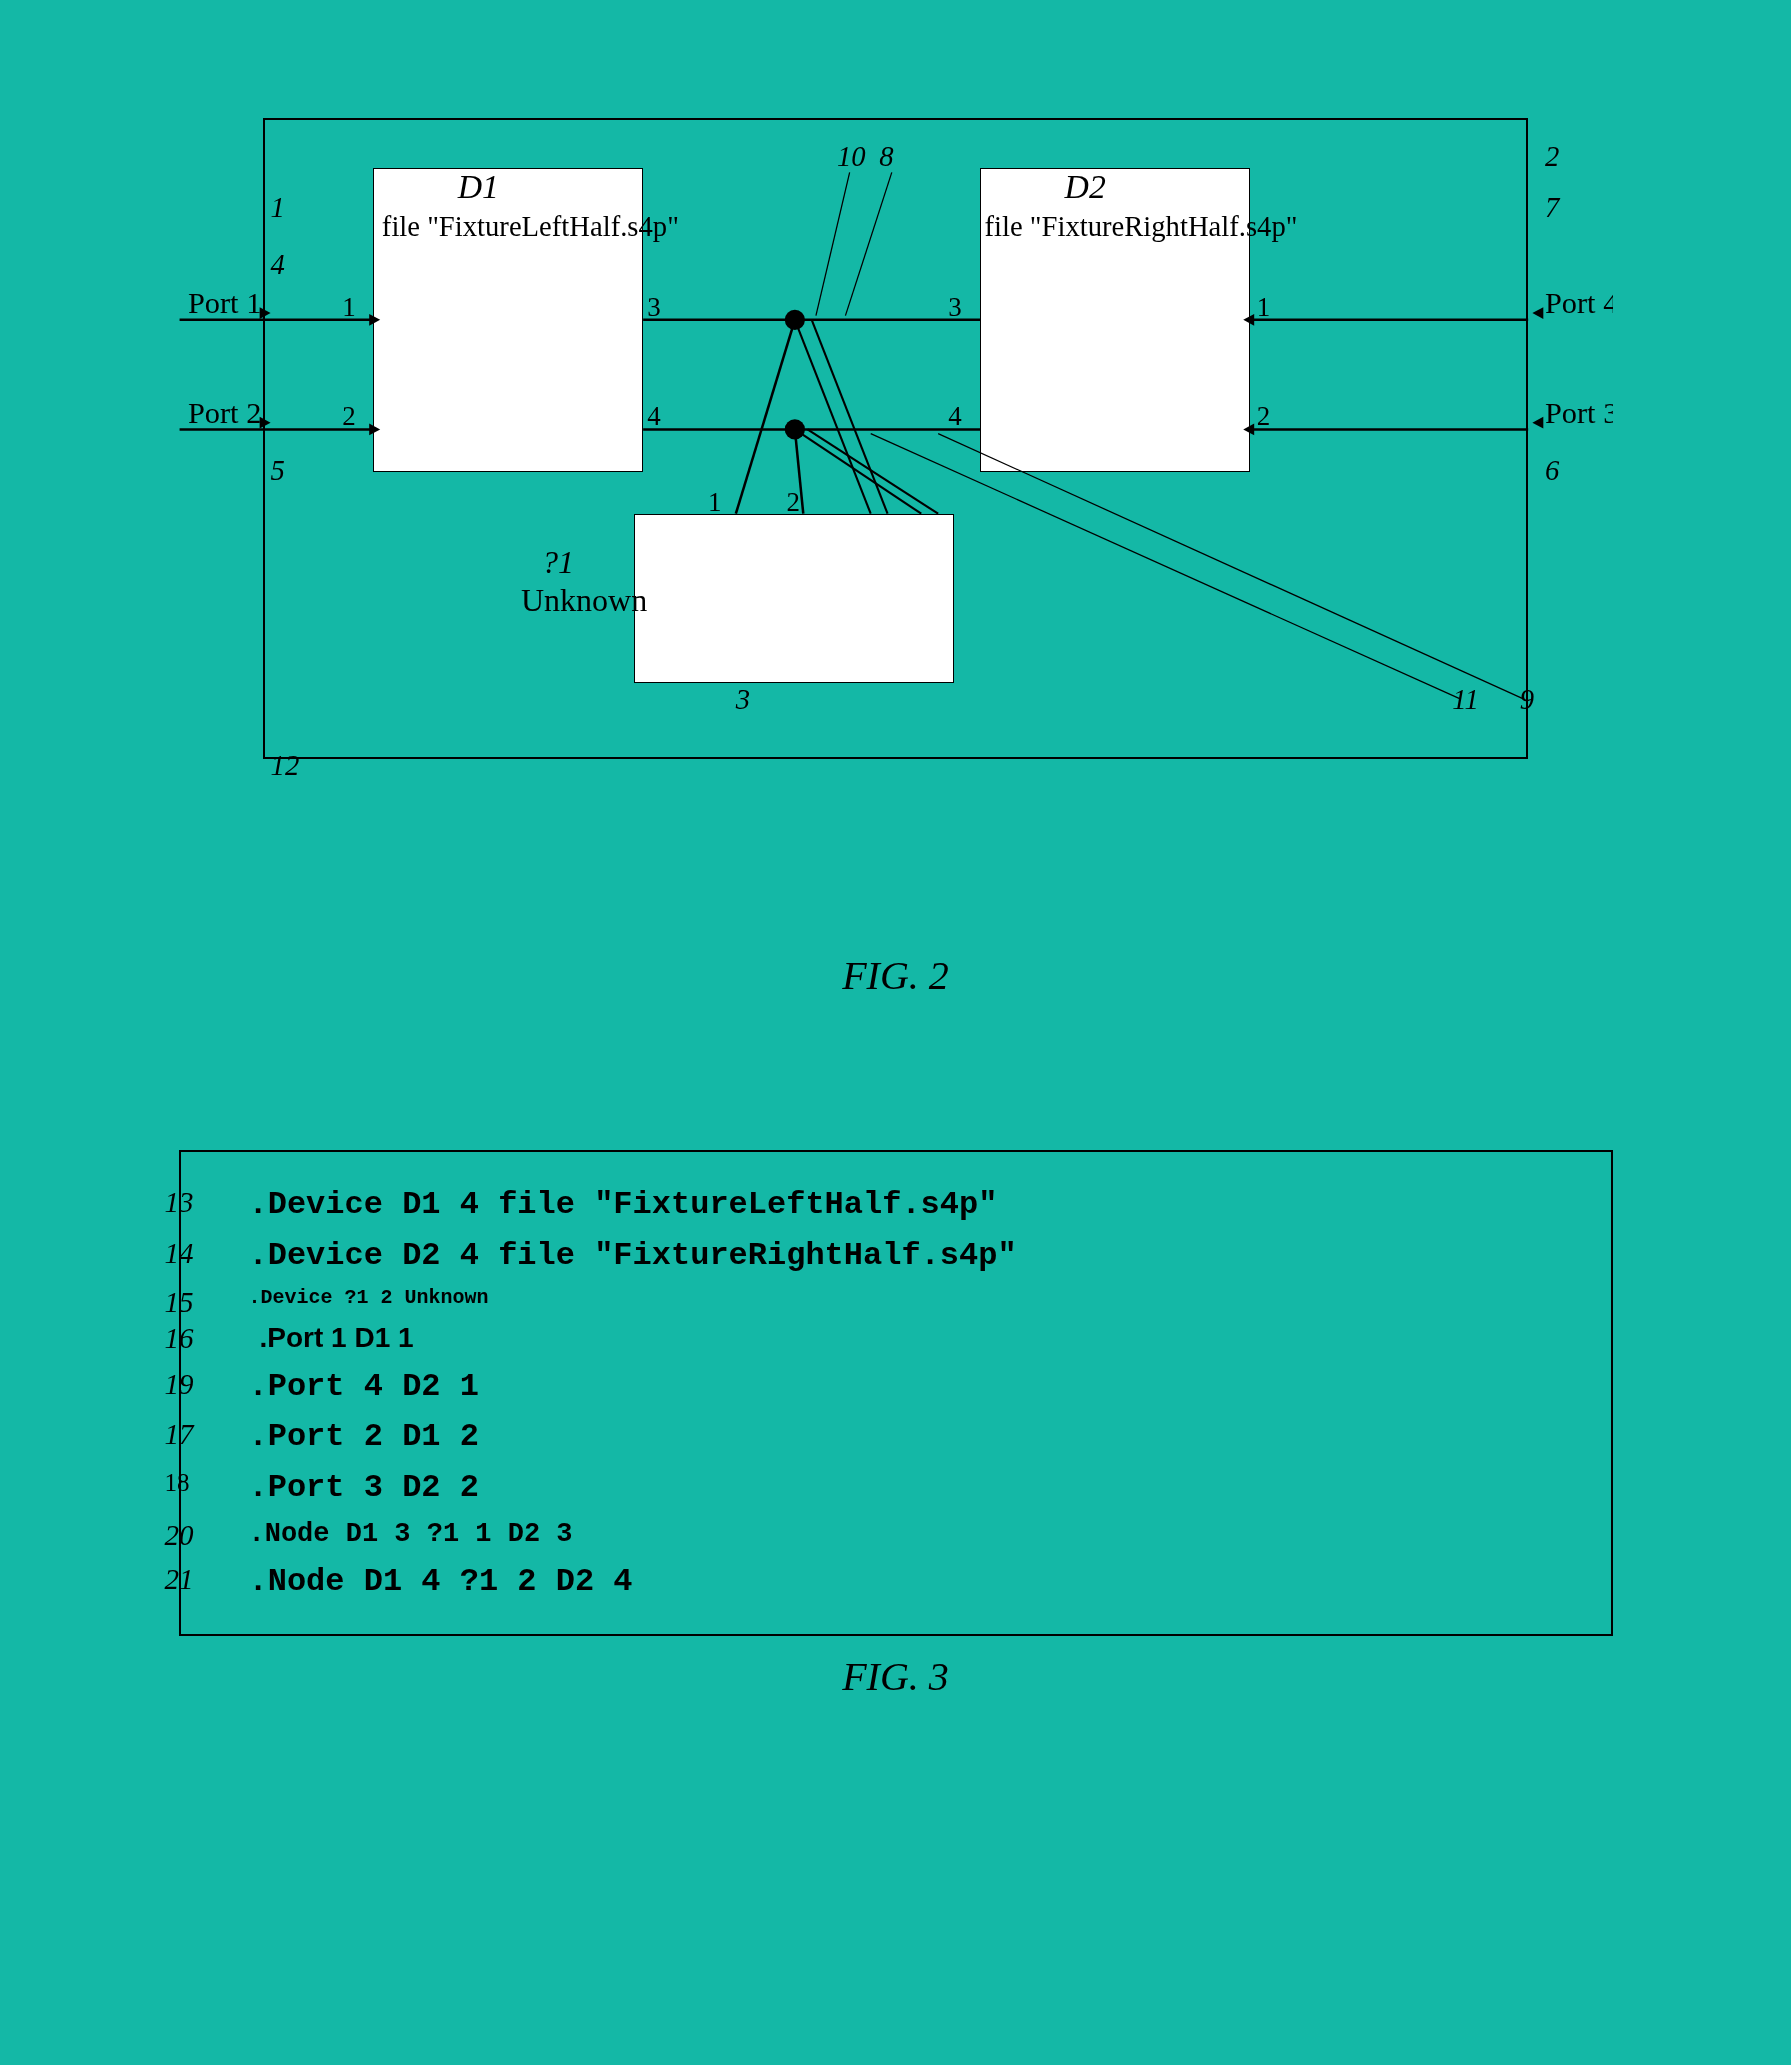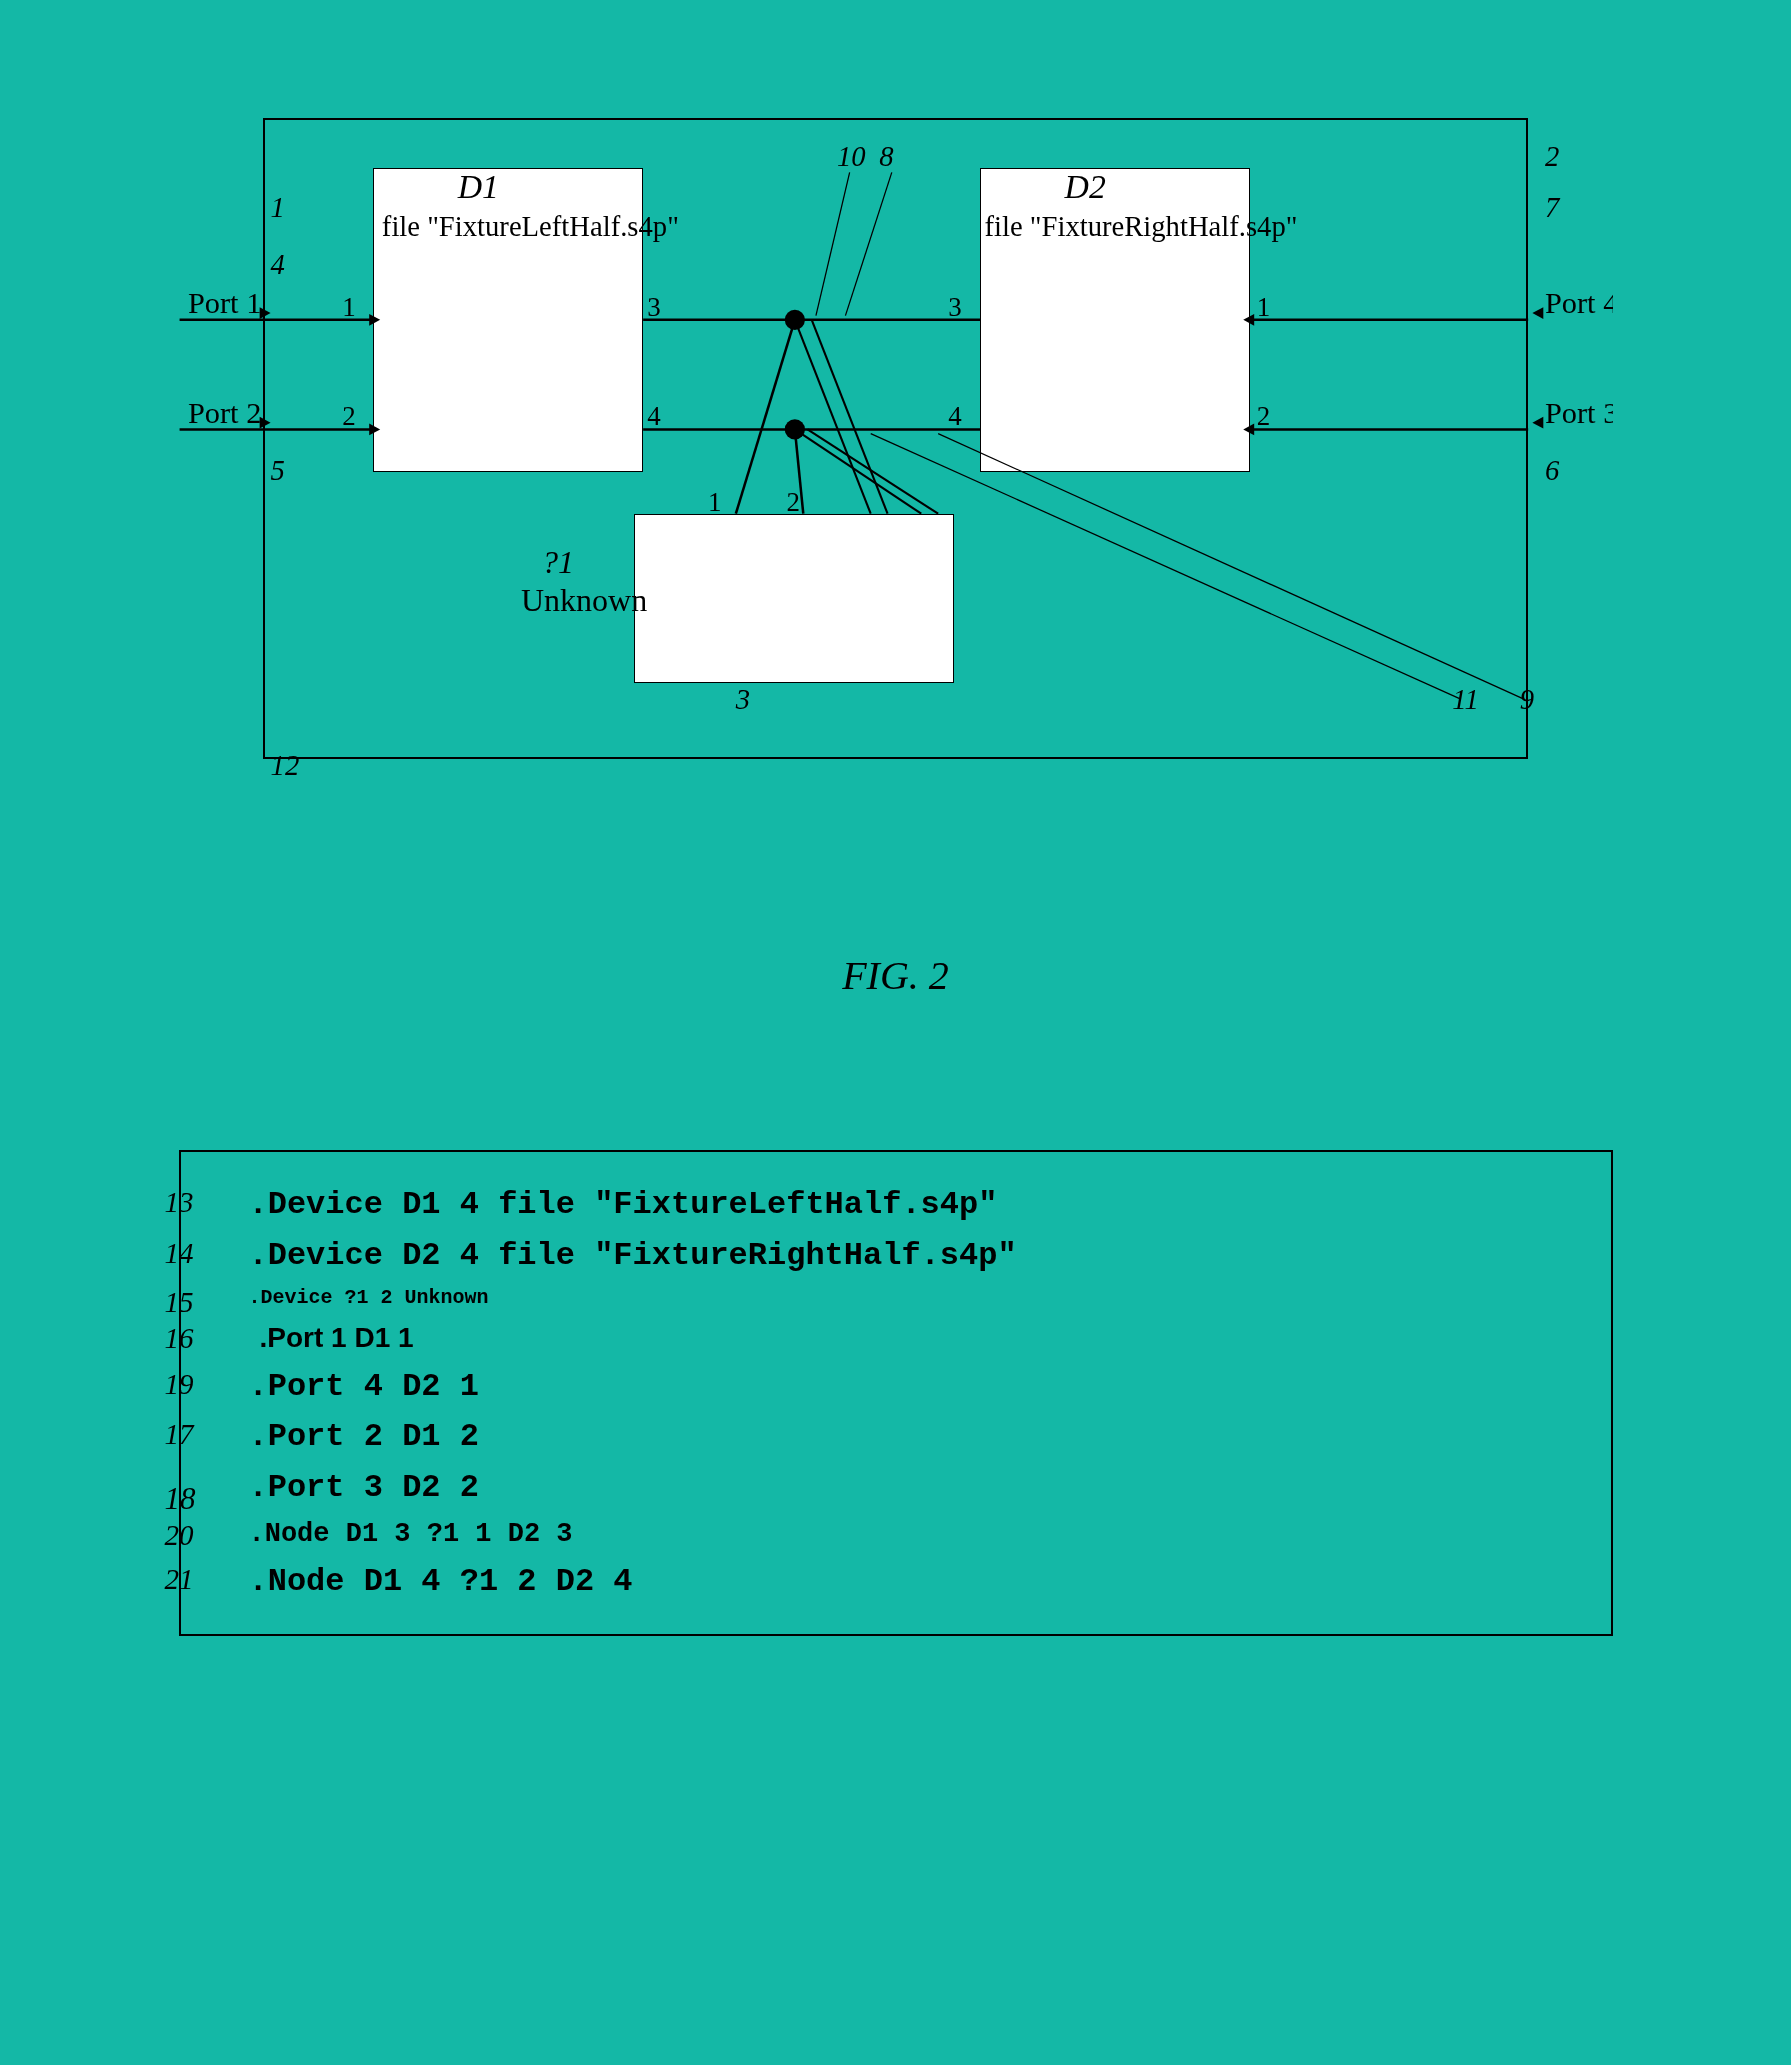--- a/index.html
+++ b/index.html
@@ -260,33 +260,36 @@
           <span style="position:absolute; left:-67px; font-size:29px; font-style:italic; font-family:'Times New Roman';">19</span>
           <span style="font-size:32px; font-family:'Courier New',monospace; font-weight:bold; margin-left:17px;">.Port 4 D2 1</span>
         </div>
 
         <div style="display:flex; align-items:baseline; margin-bottom:13.5px; position:relative;">
           <span style="position:absolute; left:-67px; font-size:29px; font-style:italic; font-family:'Times New Roman';">17</span>
           <span style="font-size:32px; font-family:'Courier New',monospace; font-weight:bold; margin-left:17px;">.Port 2 D1 2</span>
         </div>
 
         <div style="display:flex; align-items:baseline; margin-bottom:13.5px; position:relative;">
-          <span style="position:absolute; left:-67px; font-size:31px; font-style:italic; font-family:'Times New Roman';margin-top:12px;">18</span>
+          <span style="position:absolute; left:-67px; font-size:25px; font-family:'Times New Roman';">18</span>
           <span style="font-size:32px; font-family:'Courier New',monospace; font-weight:bold; margin-left:17px;">.Port 3 D2 2</span>
         </div>
 
         <div style="display:flex; align-items:baseline; margin-bottom:13.5px; position:relative;text-align:center;">
           <span style="position:absolute; left:-67px; font-size:29px; font-style:italic; font-family:'Times New Roman';">20</span>
           <span style="font-size:27px; font-family:'Courier New',monospace; font-weight:bold; margin-left:17px;">.Node D1 3 ?1 1 D2 3</span>
         </div>
 
         <div style="display:flex; align-items:baseline; margin-bottom:0px; position:relative;">
           <span style="position:absolute; left:-67px; font-size:29px; font-style:italic; font-family:'Times New Roman';">21</span>
           <span style="font-size:32px; font-family:'Courier New',monospace; font-weight:bold; margin-left:17px;">.Node D1 4 ?1 2 D2 4</span>
         </div>
 
       </div>
     </div>
 
+    <div class="fig3-label">
+      <span>FIG. 3</span>
+    </div>
   </div>
 
 </div>
 
 
 </body></html>

